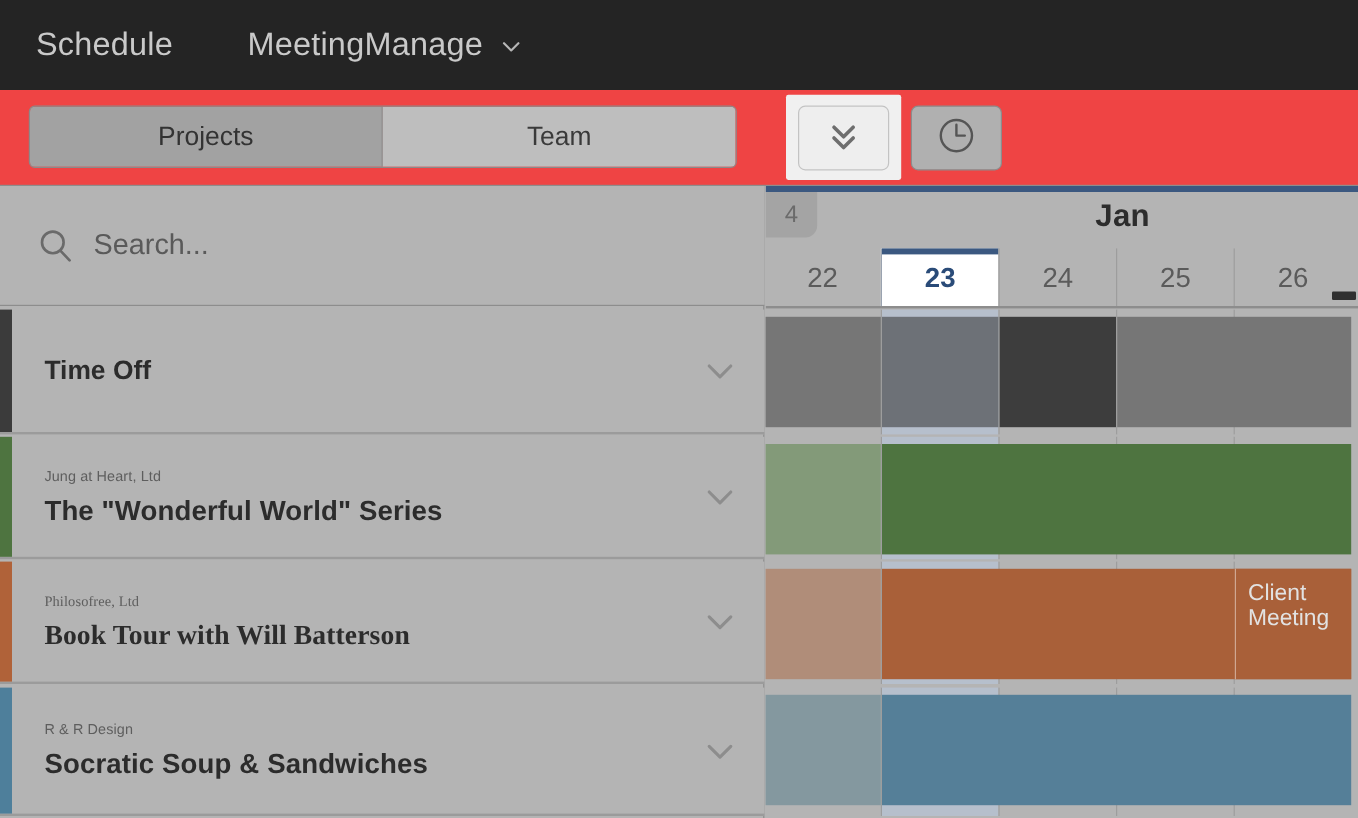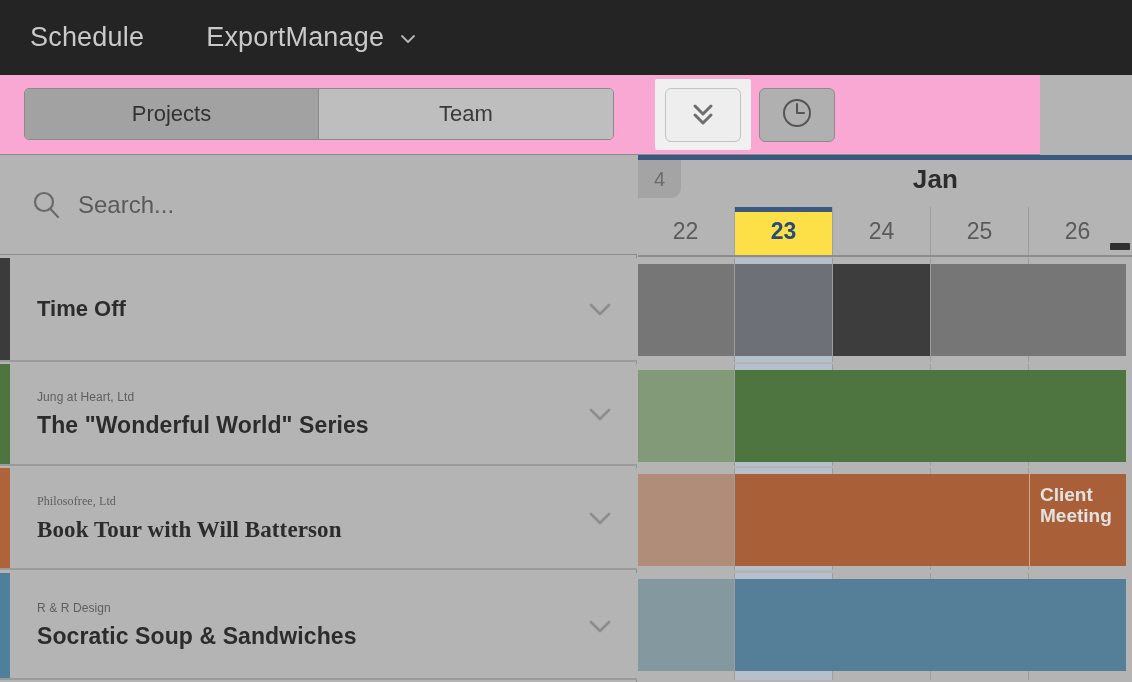--- a/index.html
+++ b/index.html
@@ -35,22 +35,22 @@
     display: inline-block;
     margin-left: 14px;
     width: 20px; height: 20px;
     position: relative; top: 1px;
   }
   .nav-caret svg { display: block; }
 
   
   #toolbar {
     position: absolute; left: 0; top: 75px;
-    width: 1040px; height: 80px;
-    background: #f9a8d4;
+    width: 1132px; height: 80px;
+    background: #ef4444;
     border-bottom: 1px solid #8d8d8d;
   }
   #segmented {
     position: absolute; left: 24px; top: 13px;
     width: 590px; height: 52px;
     display: flex;
     border: 1px solid #8a8a8a;
     border-radius: 5px;
     overflow: hidden;
   }
@@ -195,21 +195,21 @@
   }
   .day-cell {
     position: absolute; top: 0;
     height: 48px;
     border-left: 1px solid #9d9d9d;
     display: flex; align-items: center; justify-content: center;
     font-size: 23px;
     color: #5b5b5b;
   }
   .day-cell.today {
-    background: #fde047;
+    background: #ffffff;
     color: #2a4b78;
     font-weight: bold;
     border-left: 1px solid #9aa3b0;
   }
   .day-cell.today::before {
     content: "";
     position: absolute; left: 0; right: 0; top: 0;
     height: 5px;
     background: #3b5880;
   }
@@ -236,35 +236,35 @@
   .tl-col.today-col { background: #b6bfcc; }
   .tl-bar {
     position: absolute;
     height: 92px;
   }
   .tl-chip {
     position: absolute;
     height: 92px;
     padding: 10px 0 0 10px;
     font-size: 19px;
-    font-weight: bold;
+    font-weight: normal;
     color: #e2e2e2;
     line-height: 1.12;
     border-left: 1px solid rgba(255,255,255,0.45);
   }
 </style>
 </head>
 <body>
 
 <div id="navbar">
   <div class="nav-item" id="nav-schedule">
     <span>Schedule</span>
   </div>
   <div class="nav-item" id="nav-export">
-    <span>Export</span>
+    <span>Meeting</span>
   </div>
   <div class="nav-item" id="nav-manage">
     <span>Manage</span>
     <span class="nav-caret">
       <svg width="20" height="20" viewBox="0 0 20 20">
         <path d="M4 7 L10 13 L16 7" fill="none" stroke="#b5b5b5" stroke-width="1.8" stroke-linecap="round" stroke-linejoin="round"></path>
       </svg>
     </span>
   </div>
 </div>

